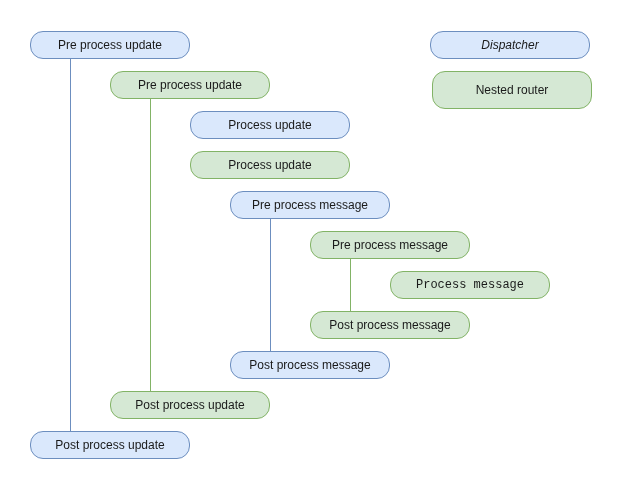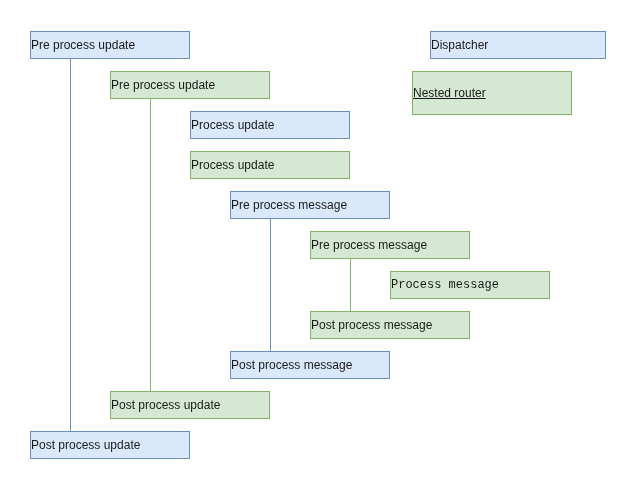--- a/index.html
+++ b/index.html
@@ -15,28 +15,30 @@
     width: 621px;
     height: 491px;
     background: #ffffff;
     overflow: hidden;
   }
   .node {
     position: absolute;
     box-sizing: border-box;
     display: flex;
     align-items: center;
+    justify-content: center;
     font-size: 12px;
     line-height: 1.2;
     color: #1a1a1a;
     text-align: center;
     border-width: 1px;
     border-style: solid;
     z-index: 2;
     white-space: nowrap;
+    border-radius: 13px;
   }
   .node.dispatcher {
     background: #dae8fc;
     border-color: #6c8ebf;
   }
   .node.router {
     background: #d5e8d4;
     border-color: #82b366;
   }
   .edge {
@@ -92,20 +94,20 @@
         <span>Post process message</span>
       </div>
       <div class="node router" style="left: 110px; top: 391px; width: 160px; height: 28px;">
         <span>Post process update</span>
       </div>
       <div class="node dispatcher" style="left: 30px; top: 431px; width: 160px; height: 28px;">
         <span>Post process update</span>
       </div>
     </div>
   <div id="legend-layer">
-      <div class="node dispatcher" style="left: 430px; top: 31px; width: 176px; height: 28px;">
+      <div class="node dispatcher" style="left: 430px; top: 31px; width: 160px; height: 28px; font-style: italic;">
         <span>Dispatcher</span>
       </div>
-      <div class="node router" style="left: 412px; top: 71px; width: 160px; height: 44px; text-decoration: underline;">
+      <div class="node router" style="left: 432px; top: 71px; width: 160px; height: 38px;">
         <span>Nested router</span>
       </div>
     </div>
 </div>
 
 </body></html>

